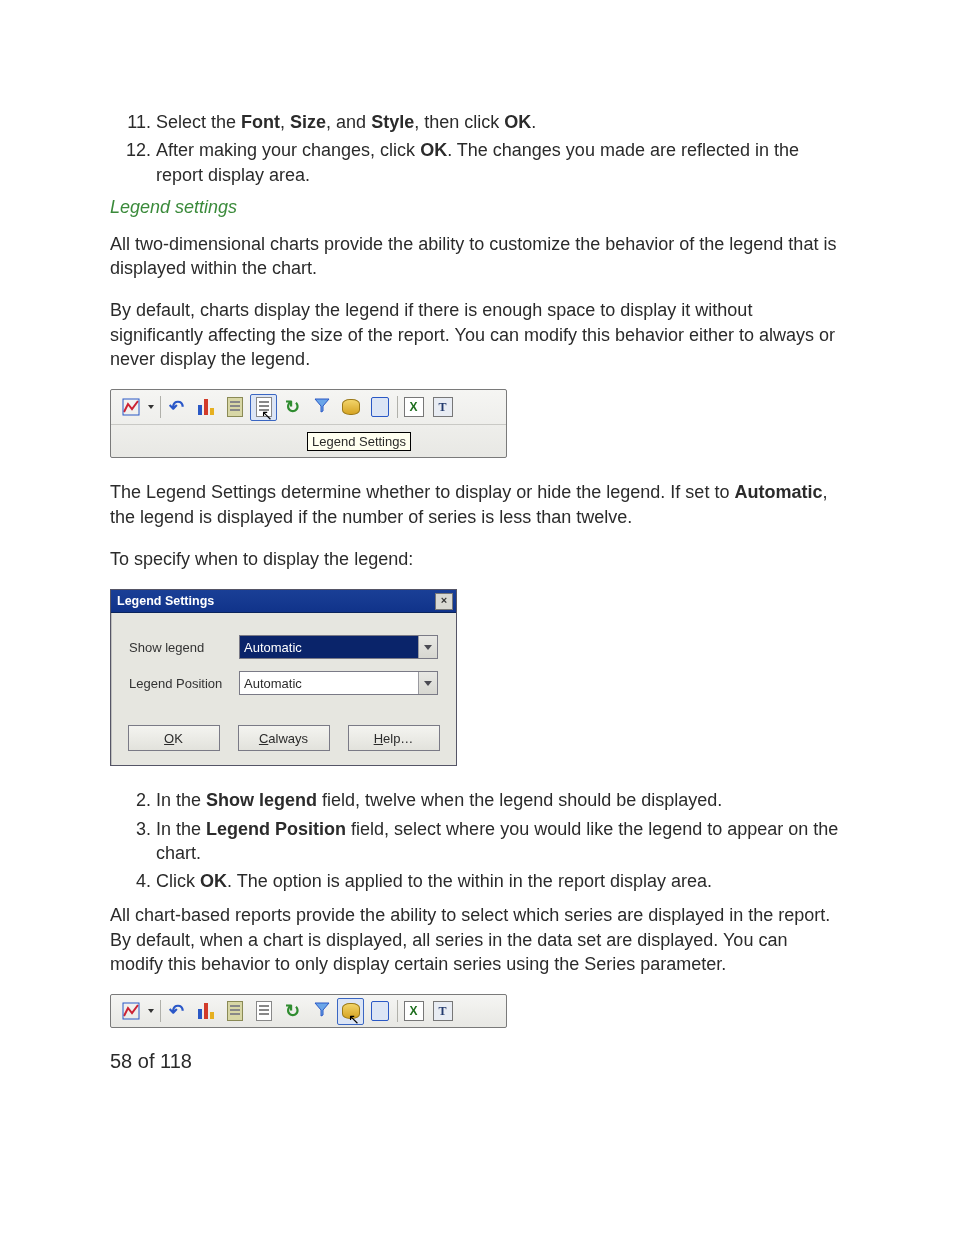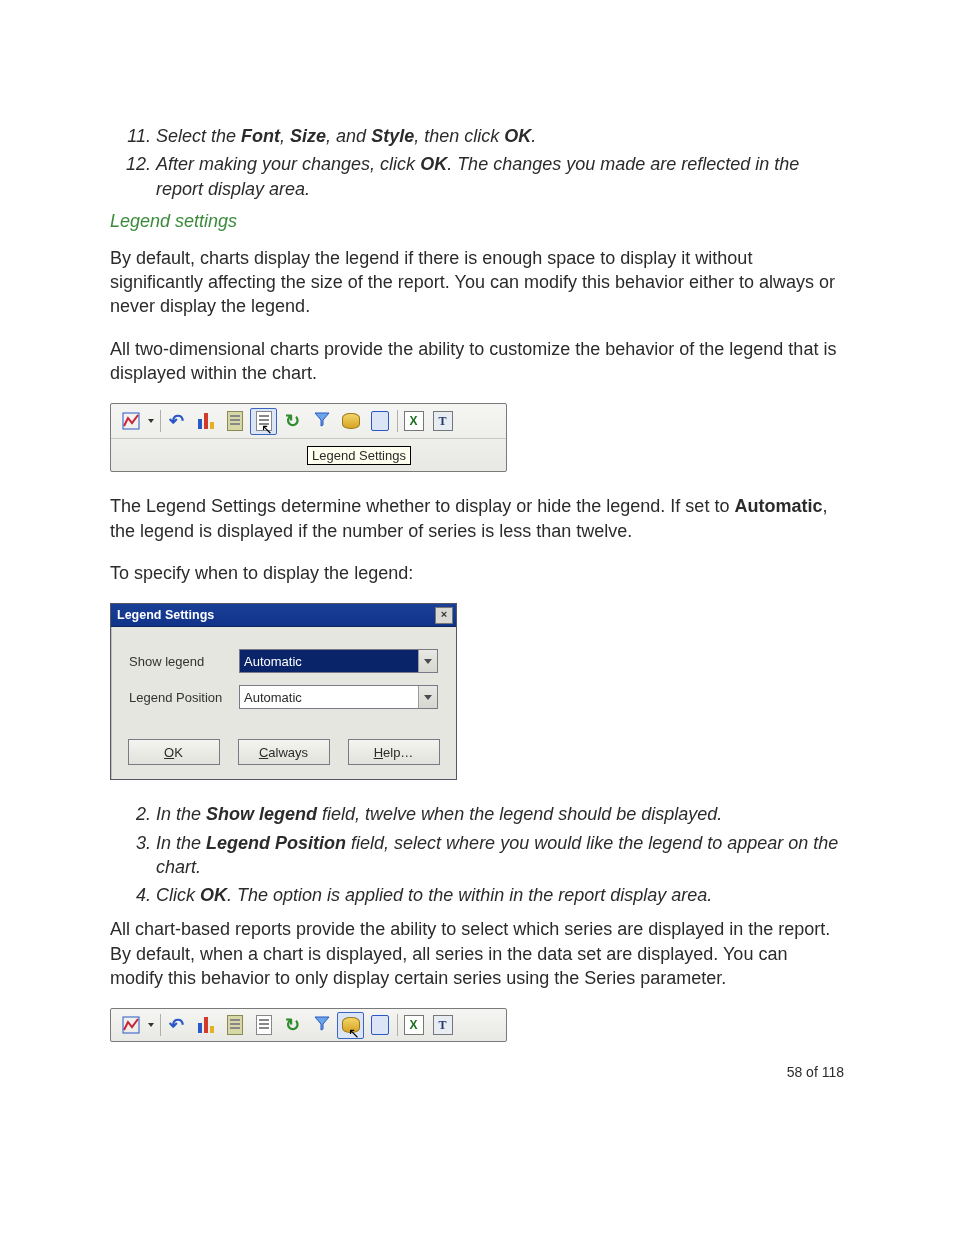--- a/index.html
+++ b/index.html
@@ -12,24 +12,23 @@
   }
   .page {
     width: 954px;
     min-height: 1235px;
     box-sizing: border-box;
     padding: 110px 110px 60px 110px;
     position: relative;
   }
 
   ol.main-list {
-    margin: 14px 0 10px 0;
+    margin: 0 0 10px 0;
     padding-left: 46px;
     line-height: 1.35;
-    font-style: italic;
   }
   ol.main-list > li {
     margin-bottom: 4px;
   }
 
   .h3 {
     color: #3a8a3a;
     font-style: italic;
     font-weight: 500;
     margin: 10px 0 14px 0;
@@ -207,43 +206,43 @@
     min-width:70px; height:24px;
     background:linear-gradient(#f4f4f0,#e2e2dc);
     border:1px solid #7a7a86;
     font-size:13px;
     display:flex; align-items:center; justify-content:center;
     padding:0 10px;
   }
   .win-btn .ul { text-decoration: underline; }
 
   .page-footer {
-    text-align:right;
+    text-align:left;
     margin-top:16px;
-    font-size:14px;
+    font-size:20px;
   }
 </style>
 </head>
 <body>
 
 <div class="page">
 
   <ol class="main-list" start="11">
     <li>
       <span>Select the </span><b>Font</b><span>, </span><b>Size</b><span>, and </span><b>Style</b><span>, then click </span><b>OK</b><span>.</span>
     </li>
     <li>
       <span>After making your changes, click </span><b>OK</b><span>. The changes you made are reflected in the report display area.</span>
     </li>
   </ol>
 
   <div class="h3">Legend settings</div>
 
+  <p class="body">All two-dimensional charts provide the ability to customize the behavior of the legend that is displayed within the chart.</p>
   <p class="body">By default, charts display the legend if there is enough space to display it without significantly affecting the size of the report. You can modify this behavior either to always or never display the legend.</p>
-  <p class="body">All two-dimensional charts provide the ability to customize the behavior of the legend that is displayed within the chart.</p>
 
   <div class="toolbar-wrap">
     <div class="tb-row">
       <div class="tb-btn">
         <span class="ico-chart">
           <svg width="18" height="18" viewBox="0 0 18 18">
               <polyline points="2,14 6,6 10,11 16,3" fill="none" stroke="#c23" stroke-width="2"></polyline>
               <rect x="1" y="1" width="16" height="16" fill="none" stroke="#2a58c5" stroke-width="1"></rect>
             </svg>
         </span>

